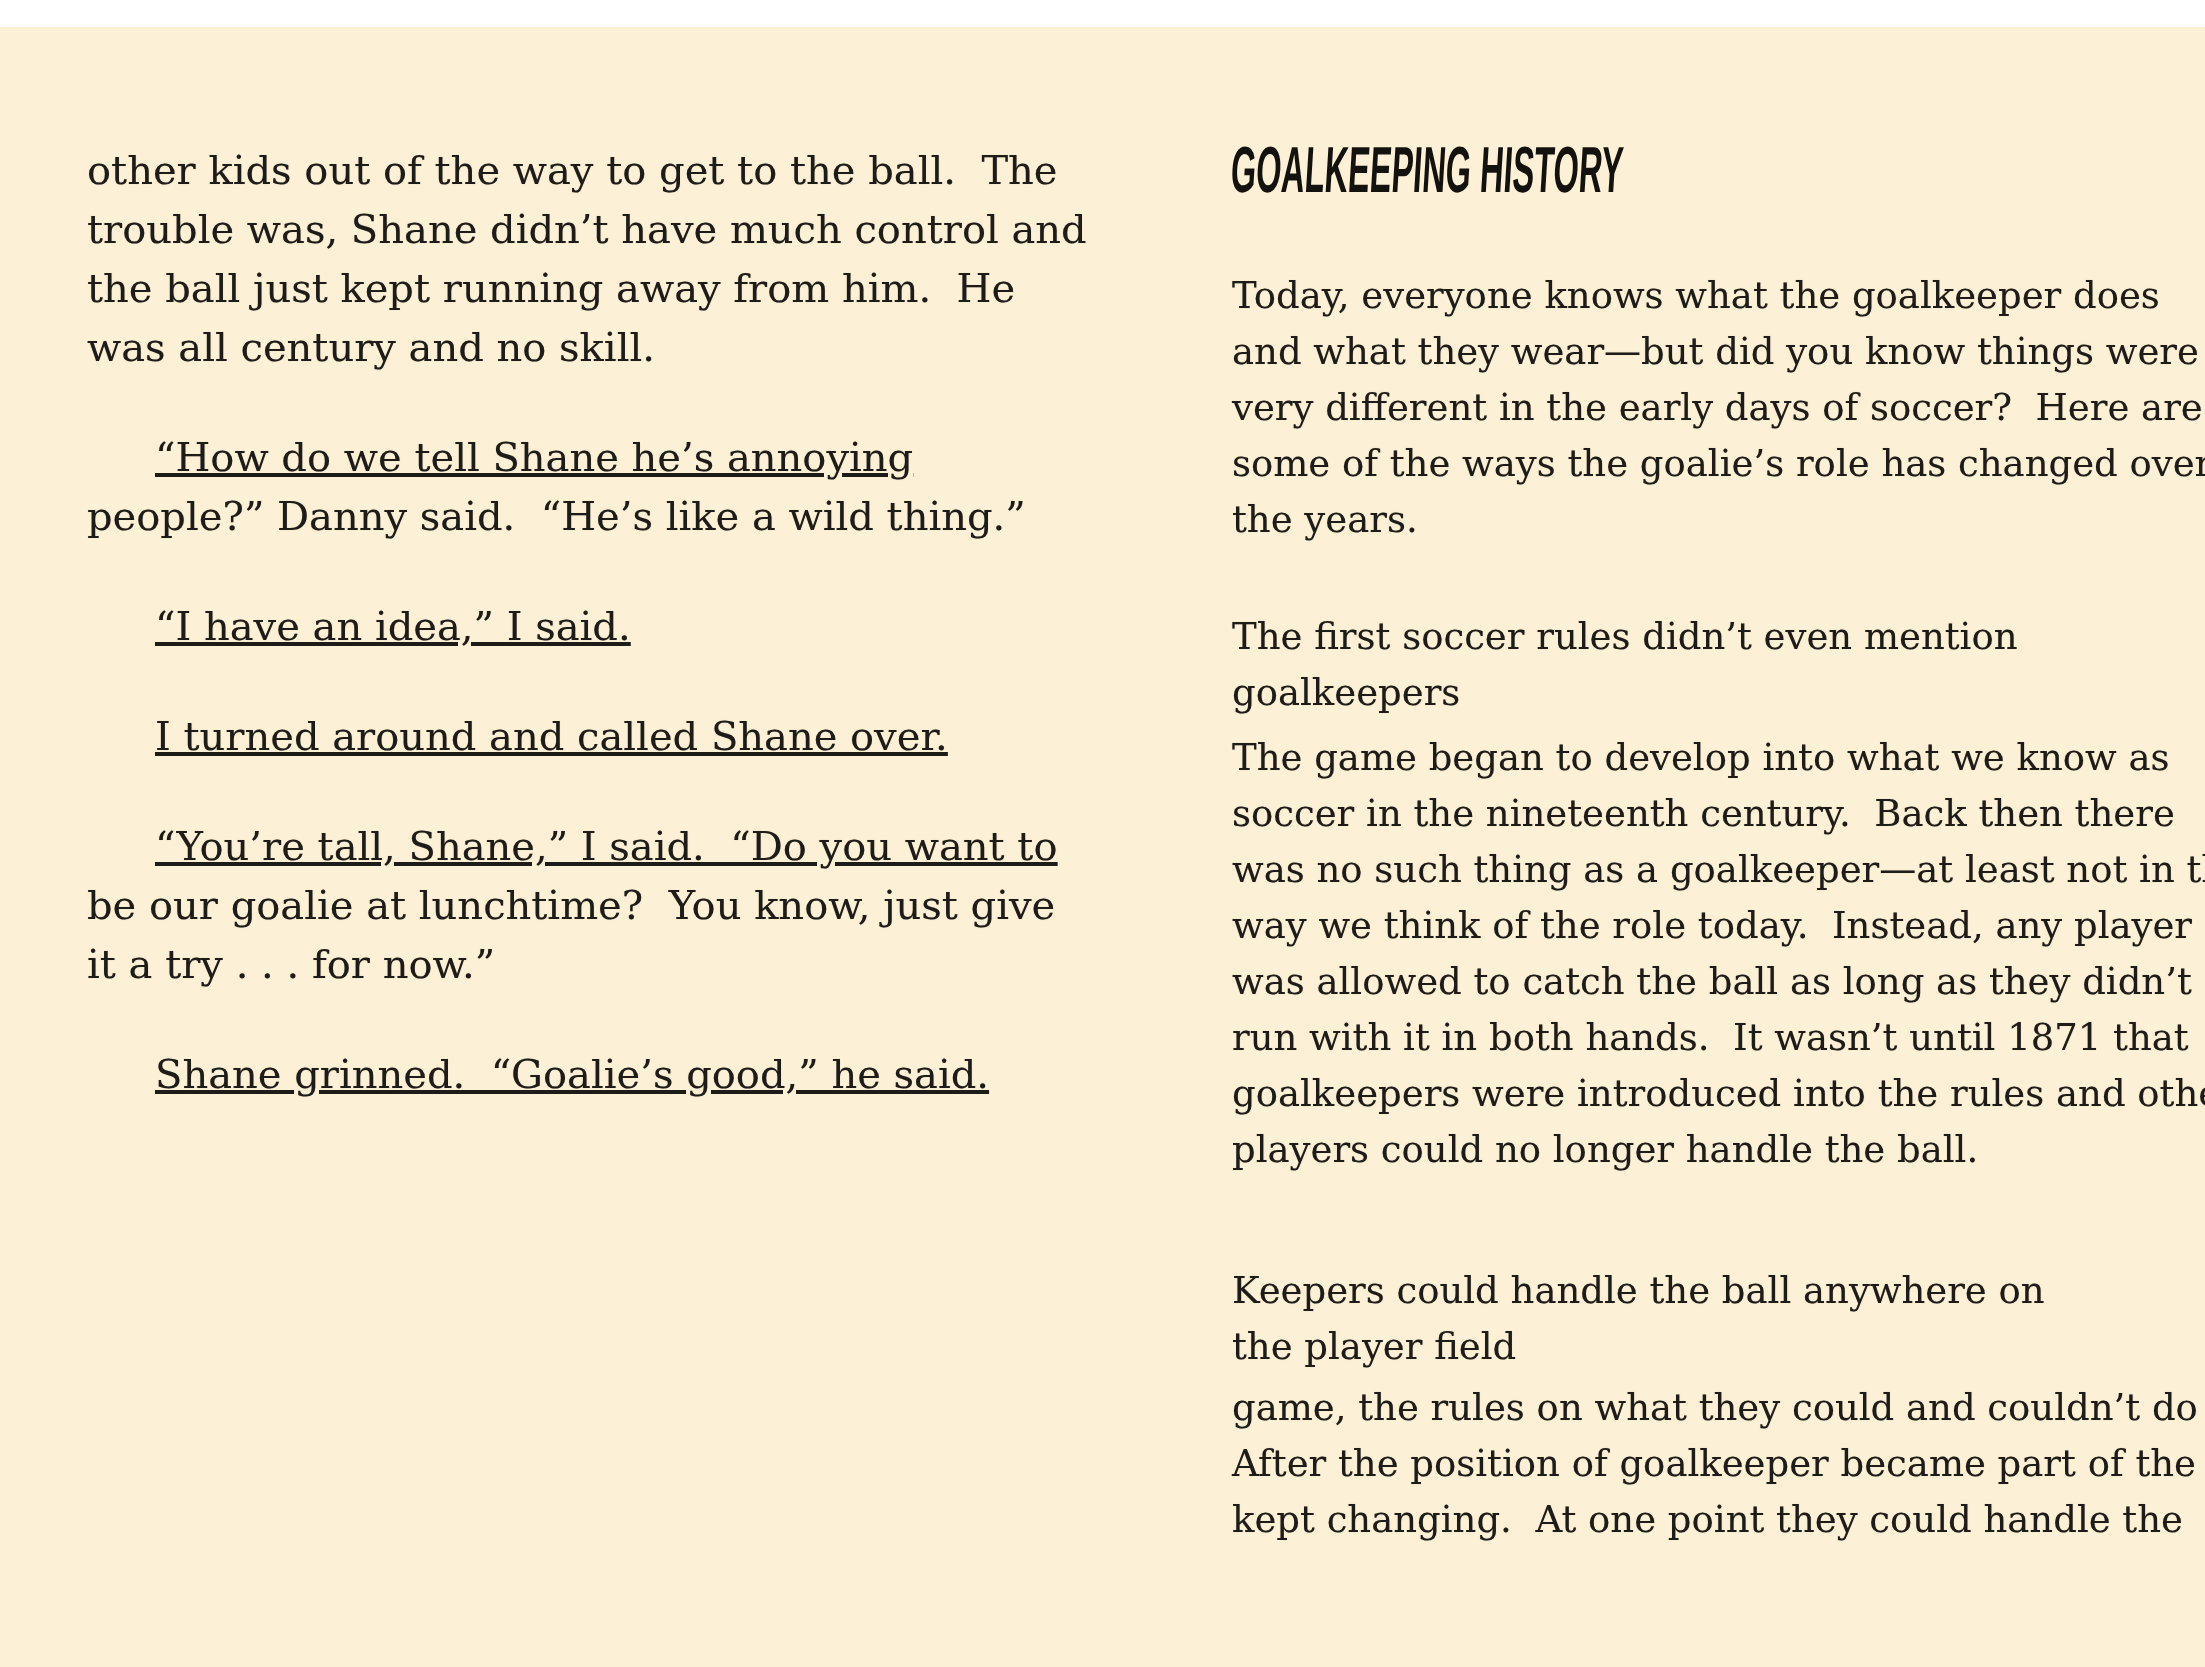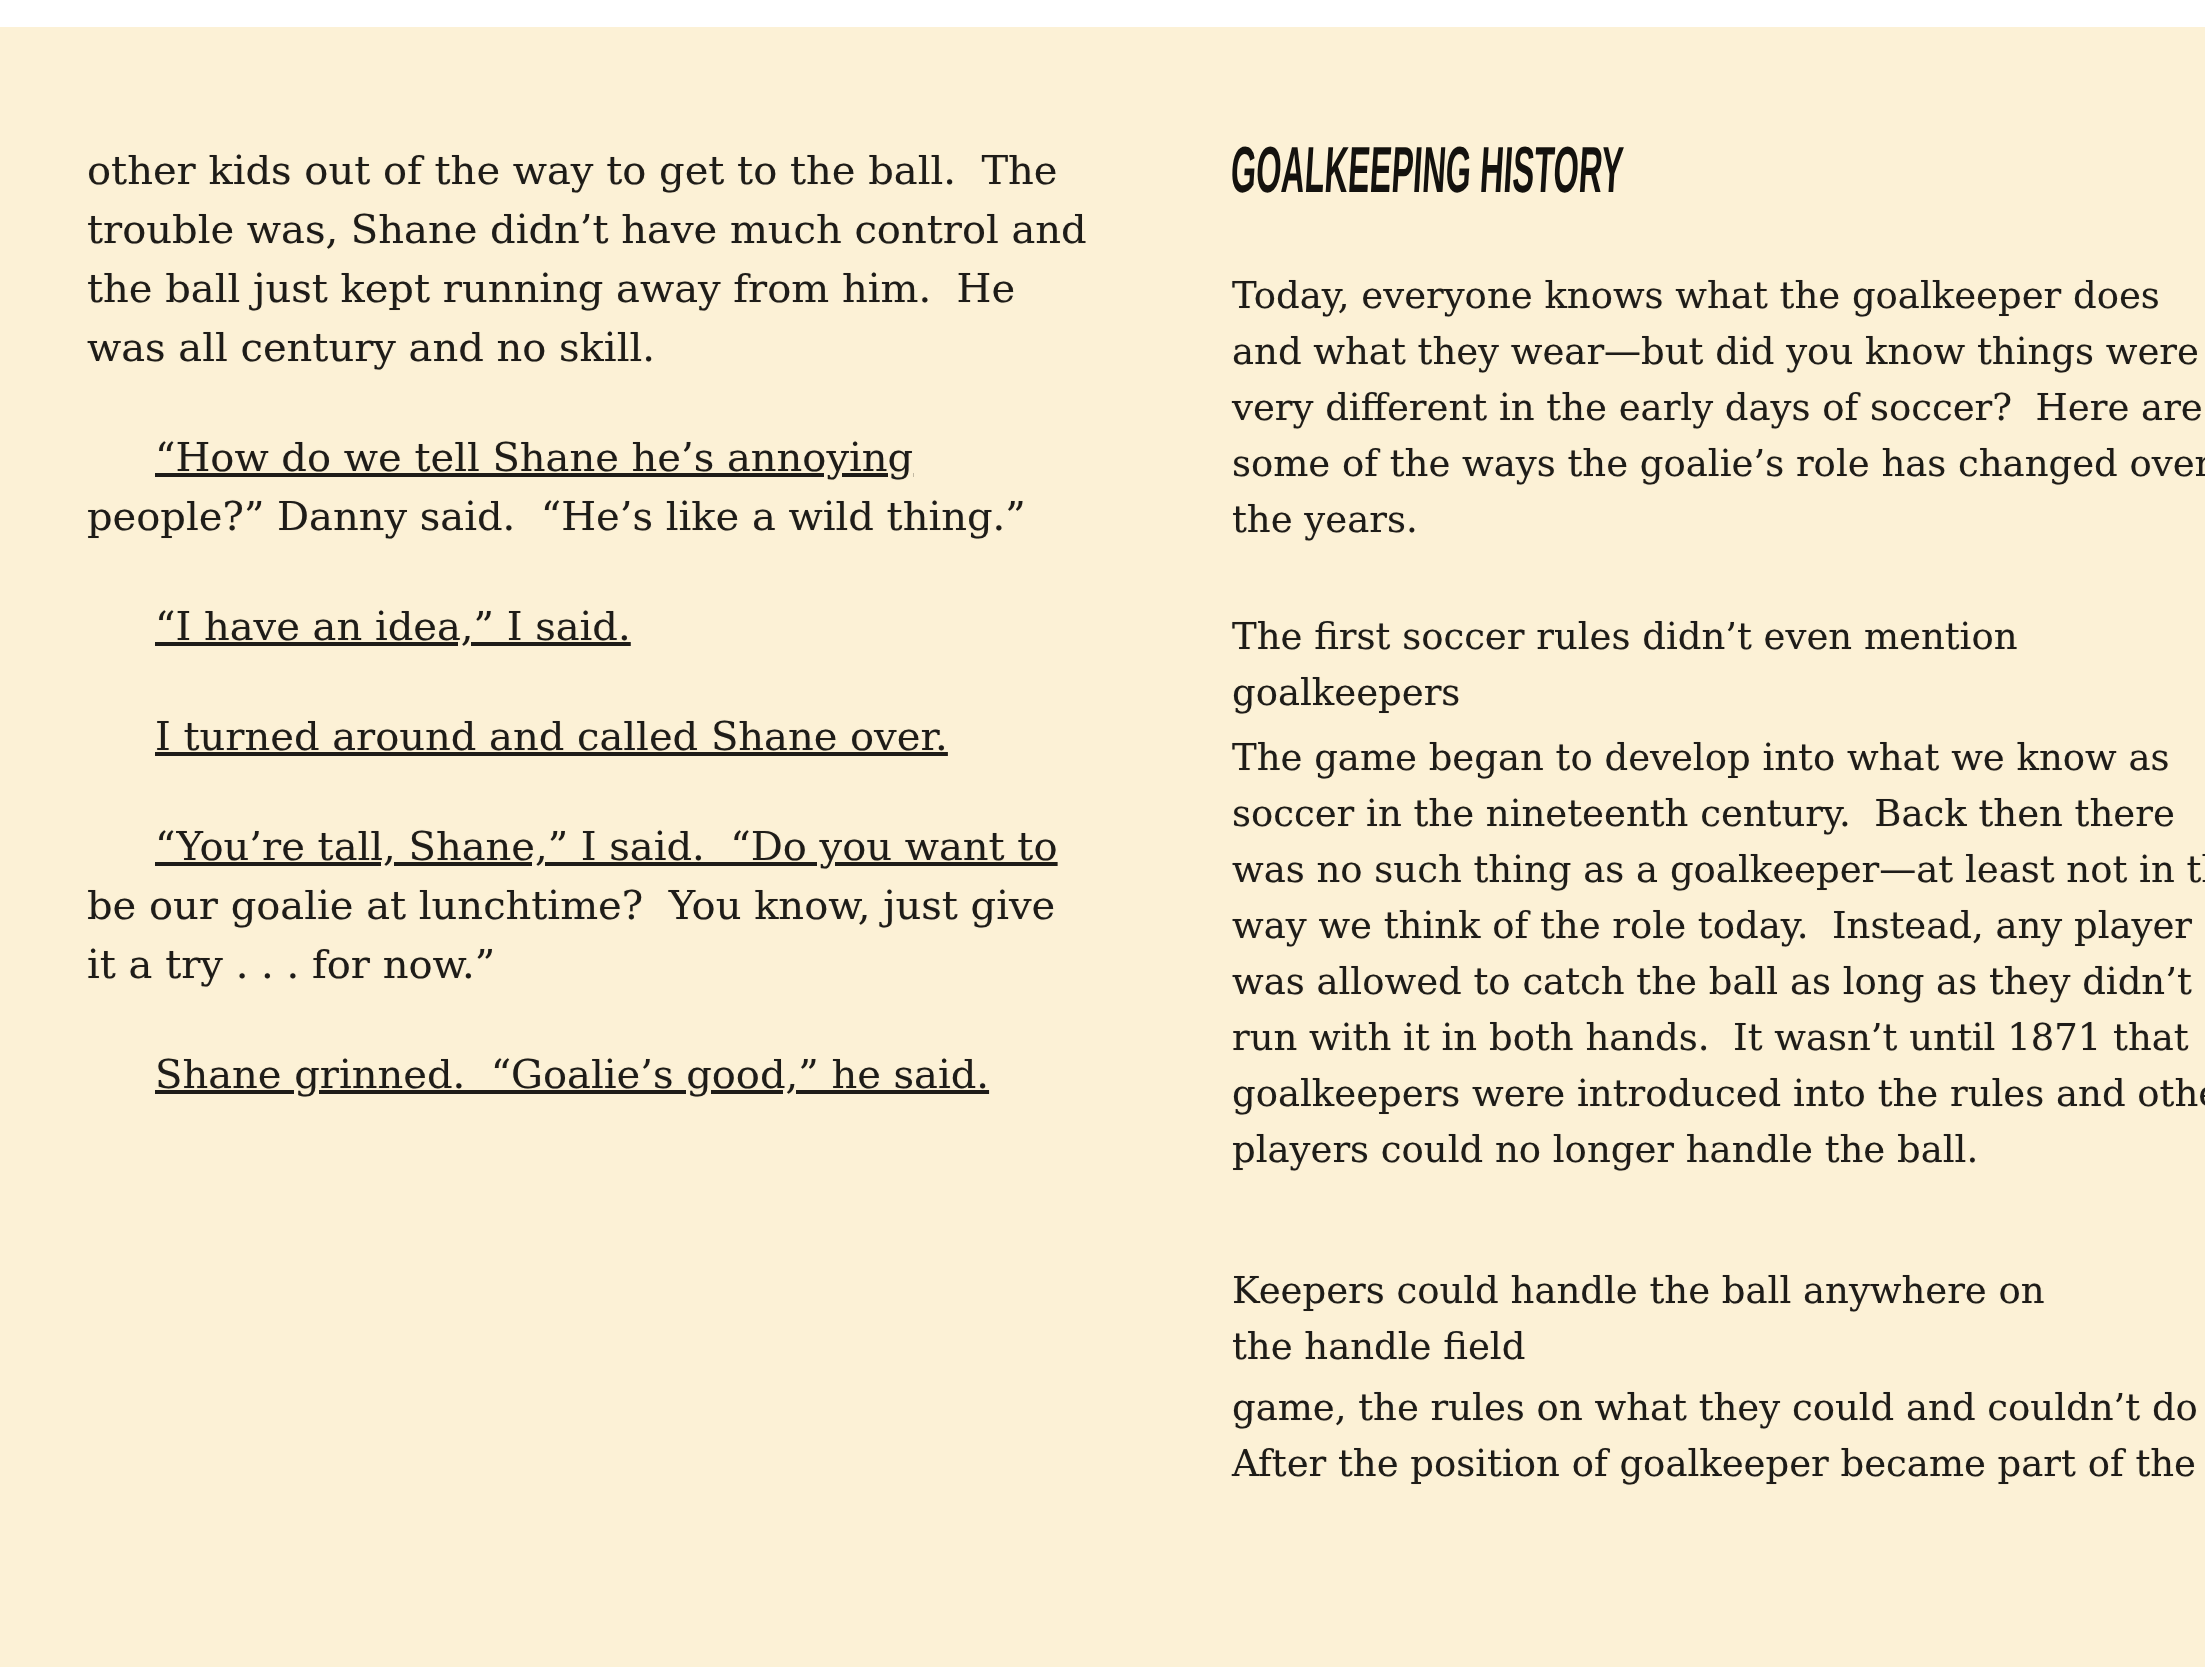--- a/index.html
+++ b/index.html
@@ -128,24 +128,25 @@
     <div class="line">was no such thing as a goalkeeper—at least not in the</div>
     <div class="line">way we think of the role today.  Instead, any player</div>
     <div class="line">was allowed to catch the ball as long as they didn’t</div>
     <div class="line">run with it in both hands.  It wasn’t until 1871 that</div>
     <div class="line">goalkeepers were introduced into the rules and other</div>
     <div class="line">players could no longer handle the ball.</div>
   </div>
 
   <div class="right-col-block block-sub2">
     <div class="line">Keepers could handle the ball anywhere on</div>
-    <div class="line">the handle field</div>
+    <div class="line">the player field</div>
   </div>
 
   <div class="right-col-block block-body2">
     <div class="line">game, the rules on what they could and couldn’t do</div>
     <div class="line">After the position of goalkeeper became part of the</div>
+    <div class="line">kept changing.  At one point they could handle the</div>
   </div>
 
   <div class="page-num right">11</div>
 
 </div>
 
 
 </body></html>

